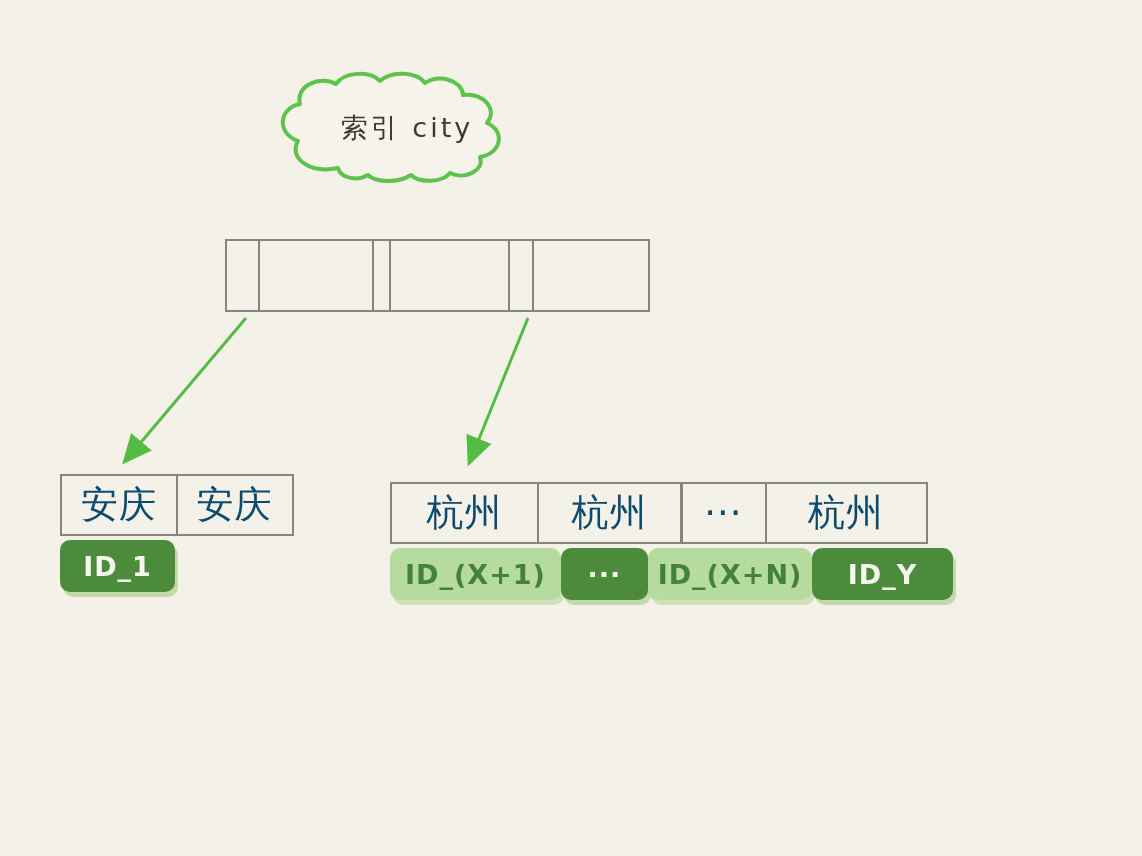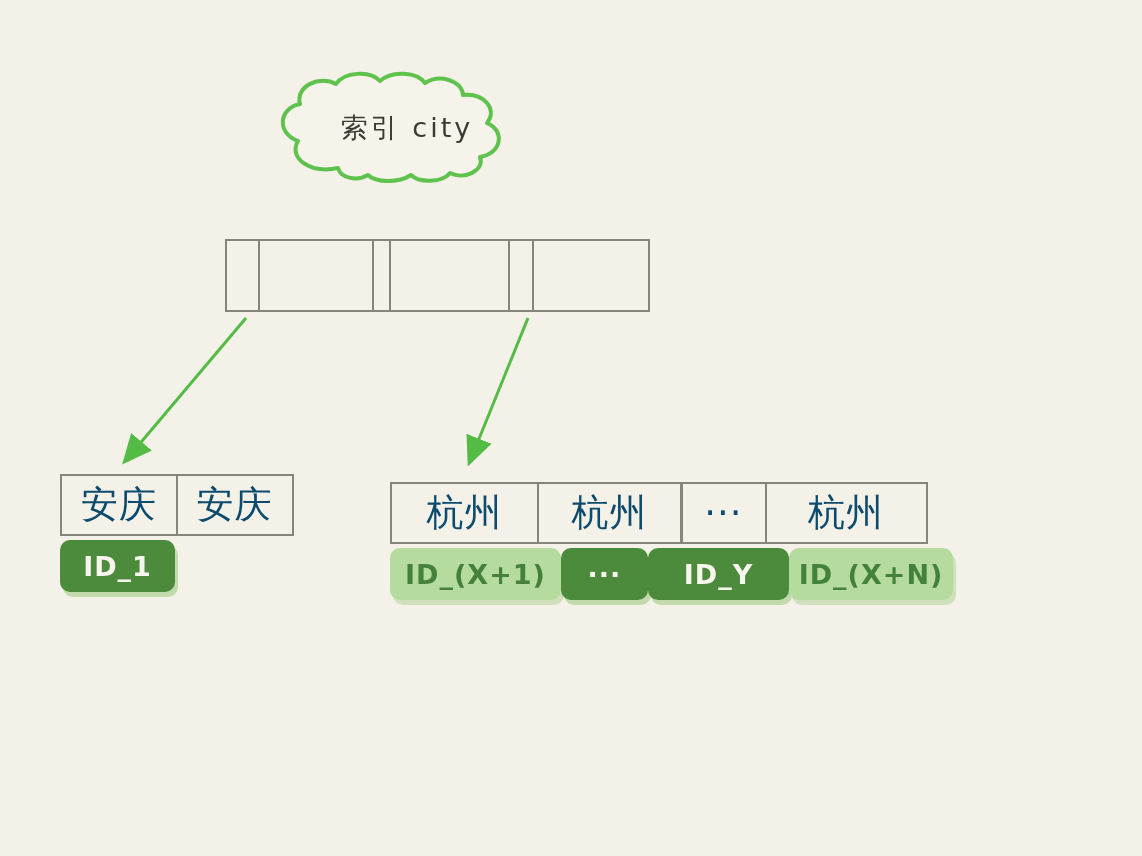--- a/index.html
+++ b/index.html
@@ -132,18 +132,18 @@
   <div class="leaf leaf-right">
     <div class="hdr-row">
       <div class="hdr-cell rw-h1">杭州</div>
       <div class="hdr-cell rw-h2">杭州</div>
       <div class="hdr-cell rw-h3">···</div>
       <div class="hdr-cell rw-h4">杭州</div>
     </div>
     <div class="val-row">
       <div class="val-cell val-light rw-v2">ID_(X+1)</div>
       <div class="val-cell val-dark rw-v3">···</div>
+      <div class="val-cell val-light rw-v4">ID_(X+N)</div>
       <div class="val-cell val-dark rw-v5">ID_Y</div>
-      <div class="val-cell val-light rw-v4">ID_(X+N)</div>
     </div>
   </div>
 
 </div>
 
 </body></html>

